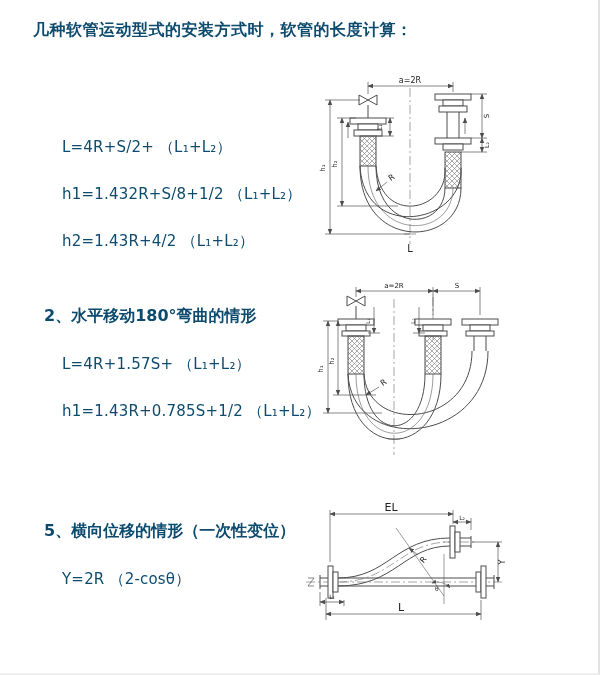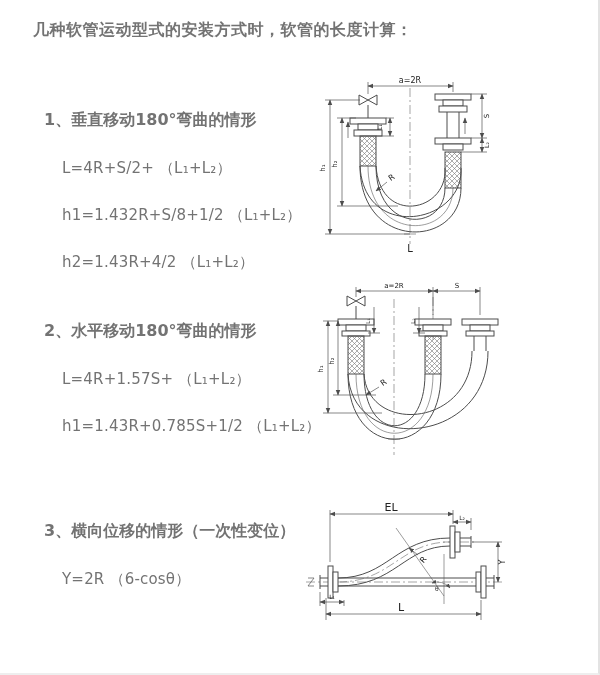--- a/index.html
+++ b/index.html
@@ -1,59 +1,58 @@
 <!DOCTYPE html>
 <html><head>
 <meta charset="utf-8">
 <style>
   html,body{margin:0;padding:0;background:#fff;}
   .page{
     position:relative;width:600px;height:675px;background:#ffffff;
-    font-family:"DejaVu Sans","Liberation Sans",sans-serif;color:#737373;
+    font-family:"DejaVu Sans","Liberation Sans",sans-serif;color:#0c4a6e;
     overflow:hidden;border-right:2px solid #e3e3e3;border-bottom:2px solid #eeeeee;
     box-sizing:border-box;
   }
   .doc-title{position:absolute;left:33px;top:20px;font-size:16px;font-weight:bold;letter-spacing:.5px;white-space:nowrap;}
   .section{position:absolute;left:44px;}
   .section .heading{font-size:16px;font-weight:bold;white-space:nowrap;}
   .section .formula{font-size:15px;margin-top:28px;padding-left:18px;white-space:nowrap;letter-spacing:.2px;}
-  #s1{top:110px;} #s2{top:321px;} #s3{top:521px;}
+  #s1{top:110px;} #s2{top:306px;} #s3{top:521px;}
   svg{position:absolute;}
   #d1{left:312px;top:76px;} #d2{left:312px;top:281px;} #d3{left:298px;top:502px;}
   svg text{font-family:"DejaVu Sans","Liberation Sans",sans-serif;fill:#222;}
   .ln{stroke:#4d4d4d;fill:none;stroke-width:1;}
   .thin{stroke:#5a5a5a;fill:none;stroke-width:.6;}
   .dim{stroke:#555;fill:none;stroke-width:.7;}
   .cl{stroke:#6a6a6a;fill:none;stroke-width:.6;stroke-dasharray:9 3 2 3;}
   .plate{fill:#fff;stroke:#4d4d4d;stroke-width:1;}
   .braid{stroke:#4d4d4d;stroke-width:1;}
 </style>
 </head>
 <body>
 
 <div class="page">
 
   <div class="doc-title">几种软管运动型式的安装方式时，软管的长度计算：</div>
 
   <div class="section" id="s1">
-    <div class="heading">1、垂直移动180°弯曲的情形</div>
     <div class="formula">L=4R+S/2+ （L₁+L₂）</div>
     <div class="formula">h1=1.432R+S/8+1/2 （L₁+L₂）</div>
     <div class="formula">h2=1.43R+4/2 （L₁+L₂）</div>
   </div>
 
   <div class="section" id="s2">
     <div class="heading">2、水平移动180°弯曲的情形</div>
     <div class="formula">L=4R+1.57S+ （L₁+L₂）</div>
     <div class="formula">h1=1.43R+0.785S+1/2 （L₁+L₂）</div>
   </div>
 
   <div class="section" id="s3">
-    <div class="heading">3、横向位移的情形（一次性变位）</div>
-    <div class="formula">Y=2R （6-cosθ）</div>
+    <div class="heading">5、横向位移的情形（一次性变位）</div>
+    <div class="formula">Y=2R （2-cosθ）</div>
   </div>
 
   <svg id="d1" width="283" height="180" viewBox="0 0 283 180">
     <defs>
       <marker id="ar1" viewBox="0 0 10 10" refX="9" refY="5" markerWidth="8" markerHeight="8" orient="auto-start-reverse">
         <path d="M0,1 L10,5 L0,9 z" fill="#4d4d4d"></path>
       </marker>
       <pattern id="p1" width="5" height="5" patternUnits="userSpaceOnUse">
         <path d="M0,5 L5,0 M0,0 L5,5" stroke="#777" stroke-width="0.6"></path>
       </pattern>

